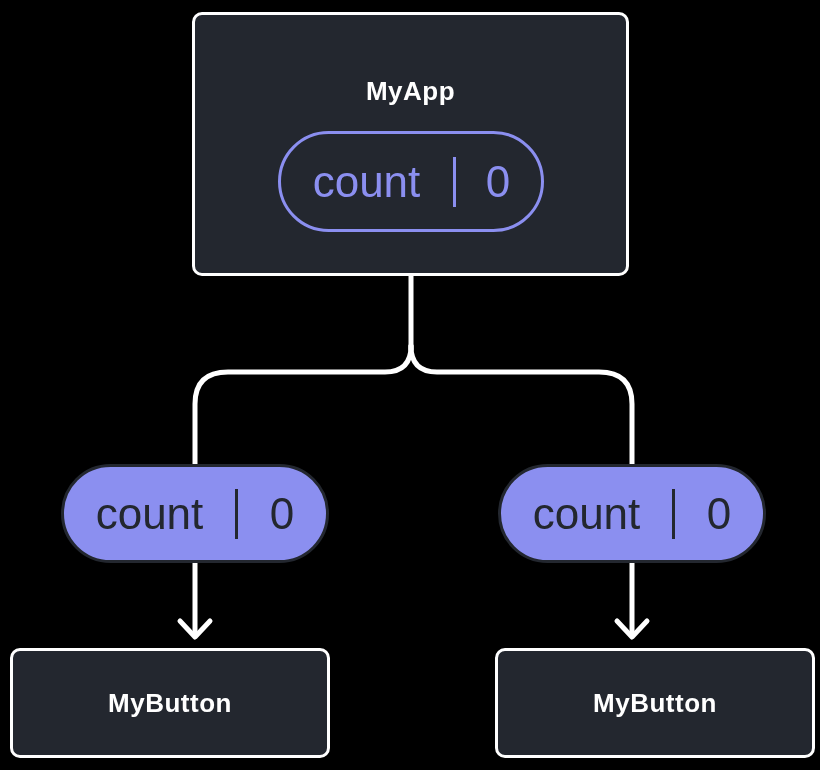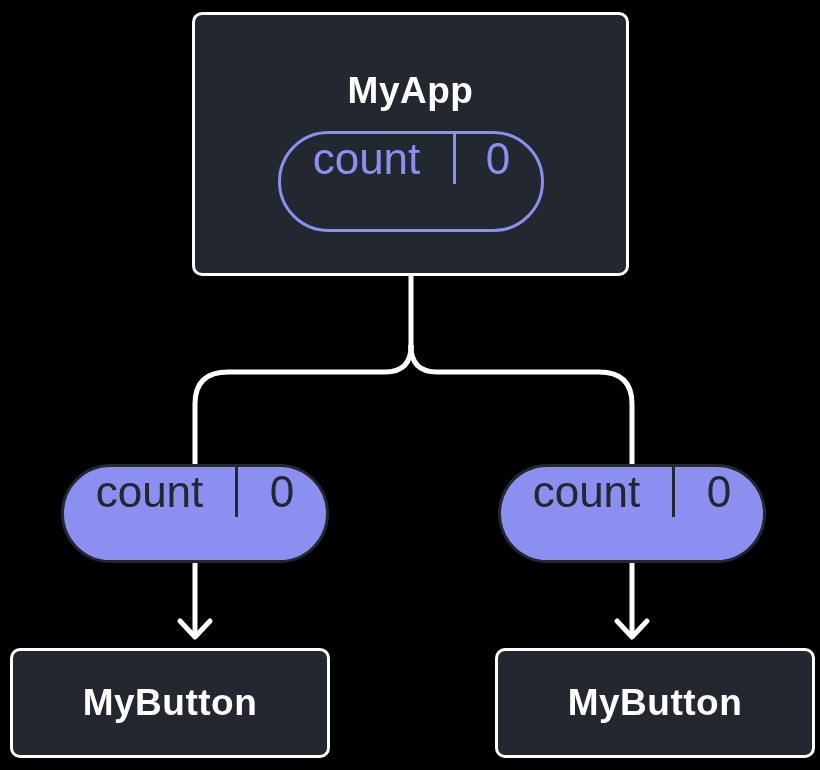--- a/index.html
+++ b/index.html
@@ -36,21 +36,21 @@
   }
 
   .node {
     position: absolute;
     background: var(--surface);
     border: 3px solid var(--line);
     border-radius: 10px;
     color: var(--title-text);
   }
   .node-title {
-    font-size: 37px;
+    font-size: 26px;
     font-weight: 700;
     letter-spacing: 0.5px;
     color: var(--title-text);
   }
 
   .node--root {
     left: 192px; top: 12px;
     width: 437px; height: 264px;
     display: flex;
     flex-direction: column;
@@ -58,21 +58,21 @@
     padding-top: 46px;
   }
   .node--root .node-title {
     height: 60px;
     line-height: 60px;
   }
   .node--root .pill { margin-top: 10px; }
 
   .pill {
     display: flex;
-    align-items: flex-start;
+    align-items: center;
     border-radius: 60px;
     overflow: hidden;
   }
   .pill-cell {
     display: flex;
     align-items: center;
     justify-content: center;
     font-size: 44px;
     font-weight: 400;
   }

